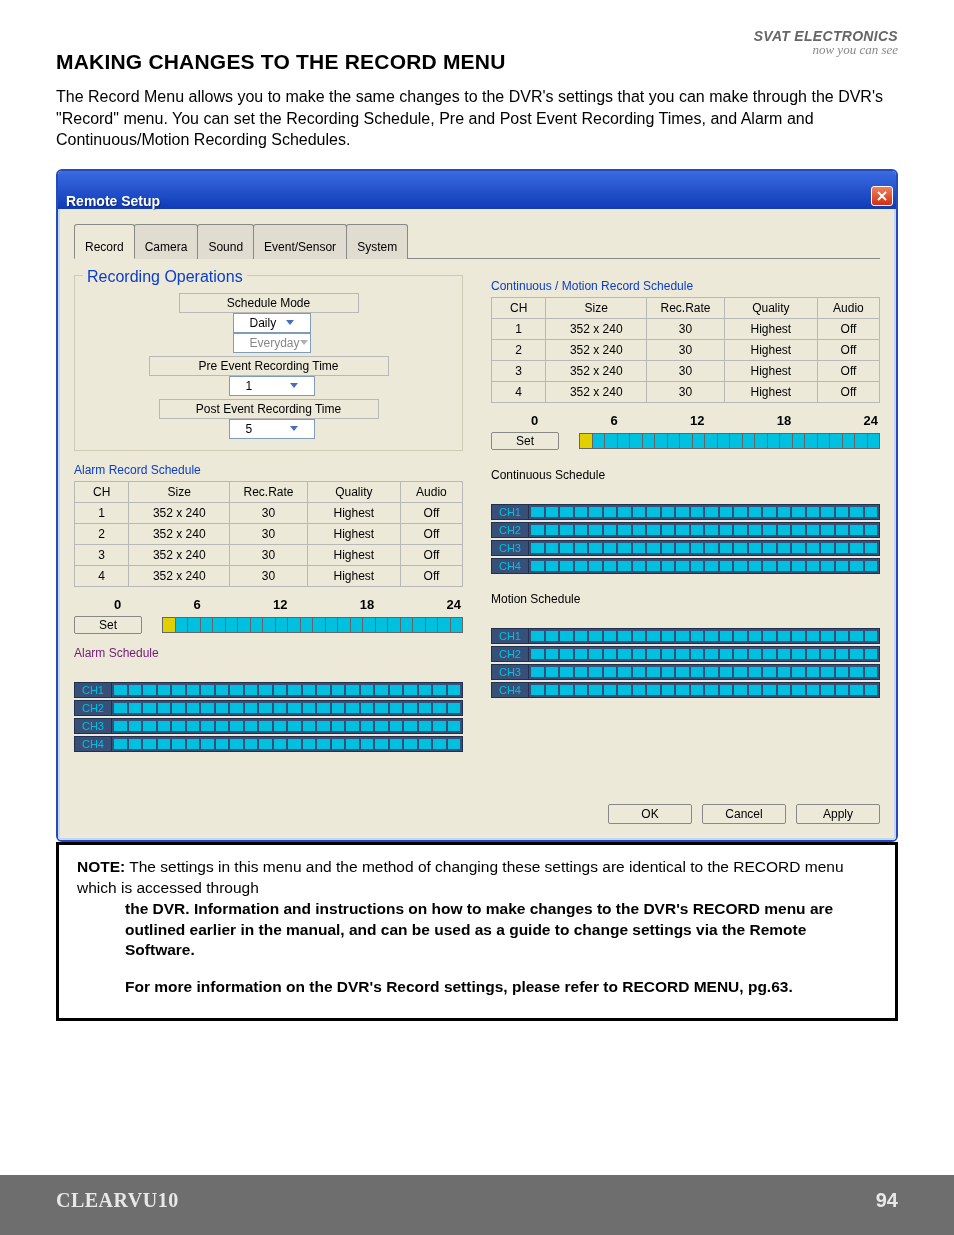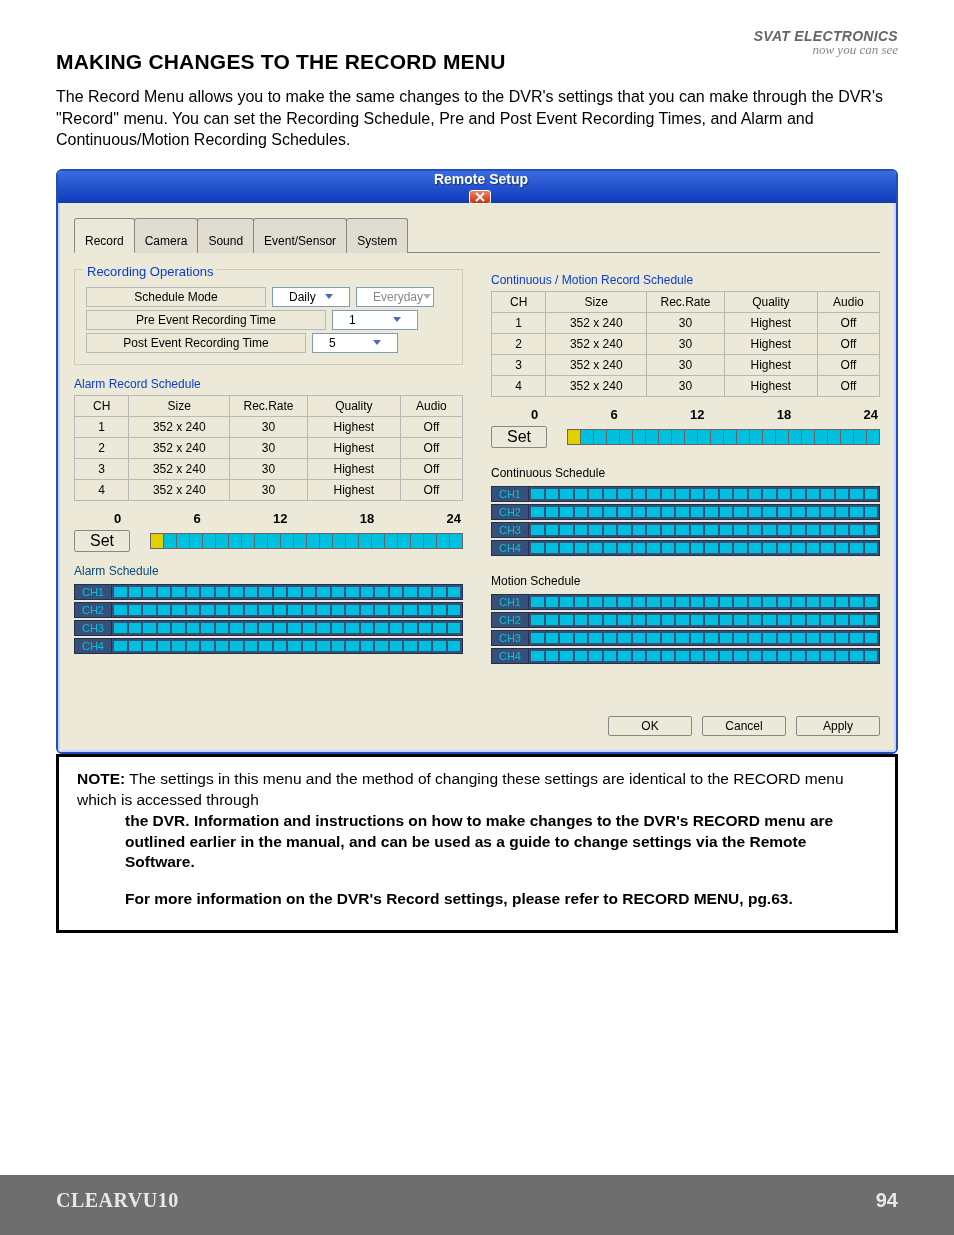--- a/index.html
+++ b/index.html
@@ -4,51 +4,51 @@
 <style>
   * { box-sizing: border-box; margin: 0; padding: 0; }
   body { background: #6e6e6e; font-family: Arial, Helvetica, sans-serif; width: 954px; }
   .page { background: #fff; margin: 0; padding: 28px 56px 0 56px; min-height: 1175px; position: relative; }
   .brand { position: absolute; top: 28px; right: 56px; text-align: right; }
   .brand-top { font-family: Arial, sans-serif; font-weight: bold; font-style: italic; color: #666; font-size: 14px; letter-spacing: 0.3px; }
   .brand-sub { font-family: cursive; font-style: italic; color: #888; font-size: 13px; margin-top: -2px; }
   h1.section-title { font-family: 'Arial Narrow', Arial, sans-serif; font-stretch: condensed; font-weight: bold; font-size: 21px; letter-spacing: 0.2px; margin-top: 22px; }
   p.intro { font-family: 'Arial Narrow', Arial, sans-serif; font-stretch: condensed; font-size: 16px; line-height: 1.35; margin-top: 12px; }
   .dialog-outer { margin-top: 18px; border: 2px solid #244cb8; border-radius: 6px; overflow: hidden; }
-  .titlebar { background: linear-gradient(#3a6be0, #0f3ab8); color: #fff; display: flex; align-items: center; justify-content: space-between; height: 32px; padding: 0 0 0 8px; flex-direction: column; }
+  .titlebar { background: linear-gradient(#3a6be0, #0f3ab8); color: #fff; display: flex; align-items: flex-end; justify-content: space-between; height: 38px; padding: 0 0 0 8px; }
   .titlebar-text { font-weight: bold; font-size: 14px; text-shadow: 1px 1px 1px rgba(0,0,0,0.4); }
   .close-btn { width: 22px; height: 20px; margin: 3px 3px 3px 0; background: linear-gradient(#f08060, #d03010); border: 1px solid #fff; border-radius: 3px; display: flex; align-items: center; justify-content: center; }
   .close-btn svg { width: 12px; height: 12px; }
   .dialog-body { background: #ece9d8; padding: 14px 14px 10px 14px; border: 2px solid #c4d5ff; border-top: none; }
   .tabs { display: flex; border-bottom: 1px solid #888; margin-bottom: 8px; }
   .tab { font-size: 12px; padding: 15px 10px 4px; background: #ece9d8; border: 1px solid #888; border-bottom: none; border-radius: 3px 3px 0 0; margin-right: -1px; position: relative; top: 1px; color: #000; }
   .tab.active { background: #ece9d8; z-index: 2; border-bottom: 1px solid #ece9d8; }
   .tab.inactive { background: #e0ddd0; }
   .twocol { display: flex; gap: 28px; }
   .col { flex: 1; }
   .group { border: 1px solid #cfcab5; padding: 6px 8px 8px 8px; position: relative; margin-top: 8px; }
-  .group-label { color: #0a3dc8; font-size: 13px; position: relative; top: -14px; background: #ece9d8; padding: 0 4px; }
+  .group-label { color: #0a3dc8; font-size: 16px; position: relative; top: -14px; background: #ece9d8; padding: 0 4px; }
   .group-inner { margin-top: -10px; }
-  .field-row { display: flex; align-items: center; margin: 3px 3px; }
+  .field-row { display: flex; align-items: center; margin: 3px 12px; flex-direction: column; }
   .field-label-box { border: 1px solid #b8b8b8; background: #ece9d8; font-size: 12px; padding: 2px 6px; width: 180px; text-align: center; }
   .select { border: 1px solid #7f9db9; background: #fff; font-size: 12px; padding: 1px 16px; width: 78px; height: 20px; margin-left: 6px; display: flex; align-items: center; justify-content: space-between; }
   .select.disabled { color: #888; }
   .chev { width: 0; height: 0; border-left: 4px solid transparent; border-right: 4px solid transparent; border-top: 5px solid #4b6cb7; }
   .select.disabled .chev { border-top-color: #b0b0b0; }
   .subheading { color: #0a3dc8; font-size: 12px; margin-top: 12px; margin-bottom: 4px; }
   table.gridtable { border-collapse: collapse; width: 100%; font-size: 12px; border-radius: 21px; }
   table.gridtable th, table.gridtable td { border: 1px solid #b8b8b8; background: #ece9d8; text-align: center; padding: 3px 4px; font-weight: normal; }
   .timeline-labels { display: flex; justify-content: space-between; font-family: 'Arial Black', Arial; font-weight: bold; font-size: 13px; margin: 10px 2px 4px 40px; }
   .set-row { display: flex; align-items: center; }
-  .set-btn { border: 1px solid #888; background: #ece9d8; font-size: 16px; padding: 1px 15px; border-radius: 2px; margin-right: 20px; }
+  .set-btn { border: 1px solid #888; background: #ece9d8; font-size: 12px; padding: 1px 24px; border-radius: 2px; margin-right: 20px; }
   .bar { flex: 1; height: 16px; border: 1px solid #666; display: flex; }
   .bar .seg { flex: 1; border-right: 1px solid #666; background: #00c0e0; }
   .bar .seg:first-child { background: #e0d000; }
   .bar .seg:last-child { border-right: none; }
-  .sched-block { margin-top: 6px; border-radius: 16px; }
+  .sched-block { margin-top: 22px; border-radius: 16px; }
   .ch-row { display: flex; align-items: center; margin-bottom: 2px; }
   .ch-label { width: 38px; font-size: 11px; color: #00c0e0; background: #385078; border: 1px solid #203050; text-align: center; padding: 1px 0; }
   .ch-bar { flex: 1; height: 16px; border: 1px solid #203050; border-left: none; background: #385078; display: flex; padding: 2px; gap: 2px; }
   .ch-bar .cell { flex: 1; background: #00c0e0; }
   .btn-row { display: flex; justify-content: flex-end; gap: 10px; margin-top: 50px; padding-bottom: 4px; }
   .btn { border: 1px solid #888; background: #ece9d8; font-size: 12px; padding: 2px 12px; width: 84px; text-align: center; border-radius: 2px; }
   .note-box { border: 3px solid #000; padding: 12px 18px 20px; }
   .note-box p { font-family: 'Arial Narrow', Arial, sans-serif; font-stretch: condensed; font-size: 15.5px; line-height: 1.35; }
   .note-box .note-lead { font-weight: bold; }
   .note-box .indent { padding-left: 48px; font-weight: bold; }
@@ -191,21 +191,21 @@
                 <div class="seg"></div>
                 <div class="seg"></div>
                 <div class="seg"></div>
                 <div class="seg"></div>
                 <div class="seg"></div>
                 <div class="seg"></div>
                 <div class="seg"></div>
               </div>
           </div>
 
-          <div class="subheading" style="color:#0c4a6e">Alarm Schedule</div>
+          <div class="subheading" style="color:#701a75">Alarm Schedule</div>
           <div class="sched-block">
             <div class="ch-row">
                 <div class="ch-label">CH1</div>
                 <div class="ch-bar" id="as1">
                   <div class="cell"></div>
                   <div class="cell"></div>
                   <div class="cell"></div>
                   <div class="cell"></div>
                   <div class="cell"></div>
                   <div class="cell"></div>

